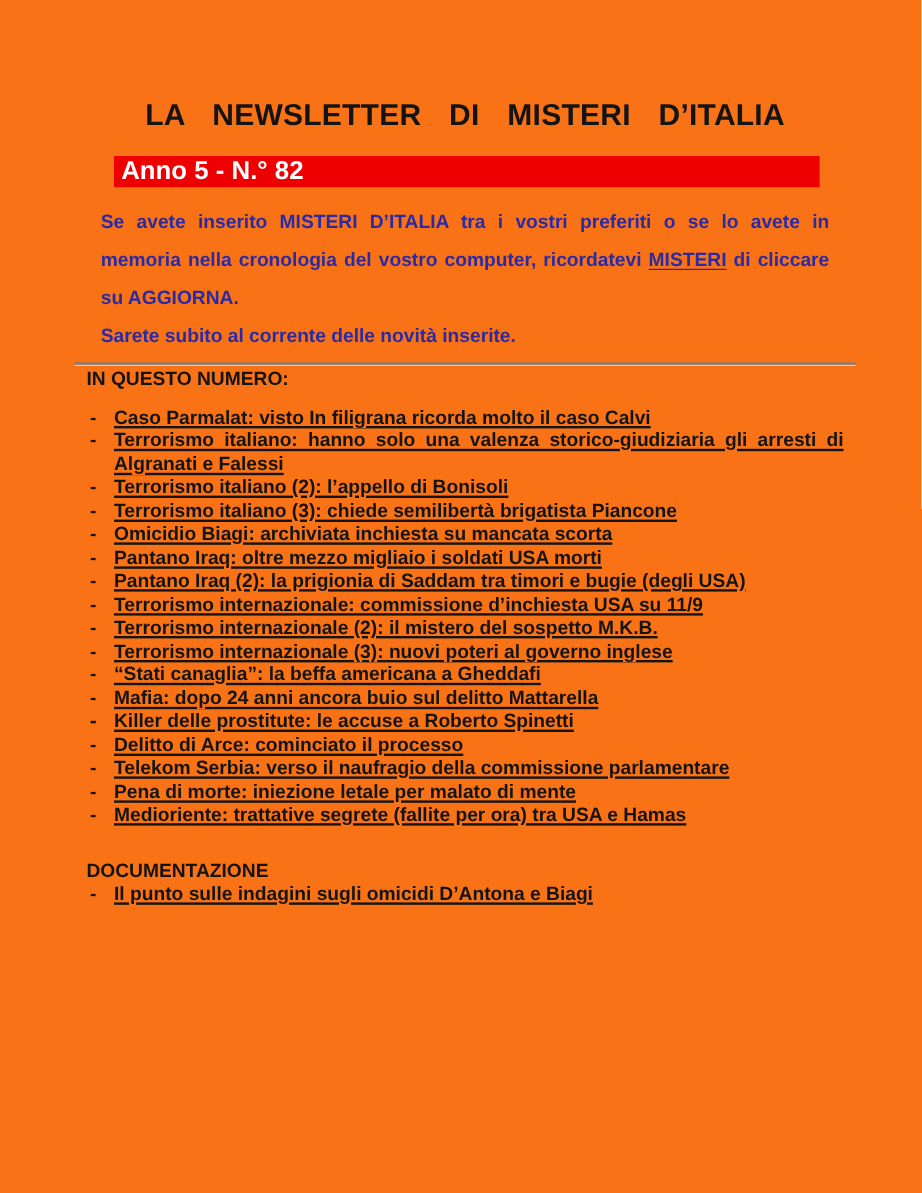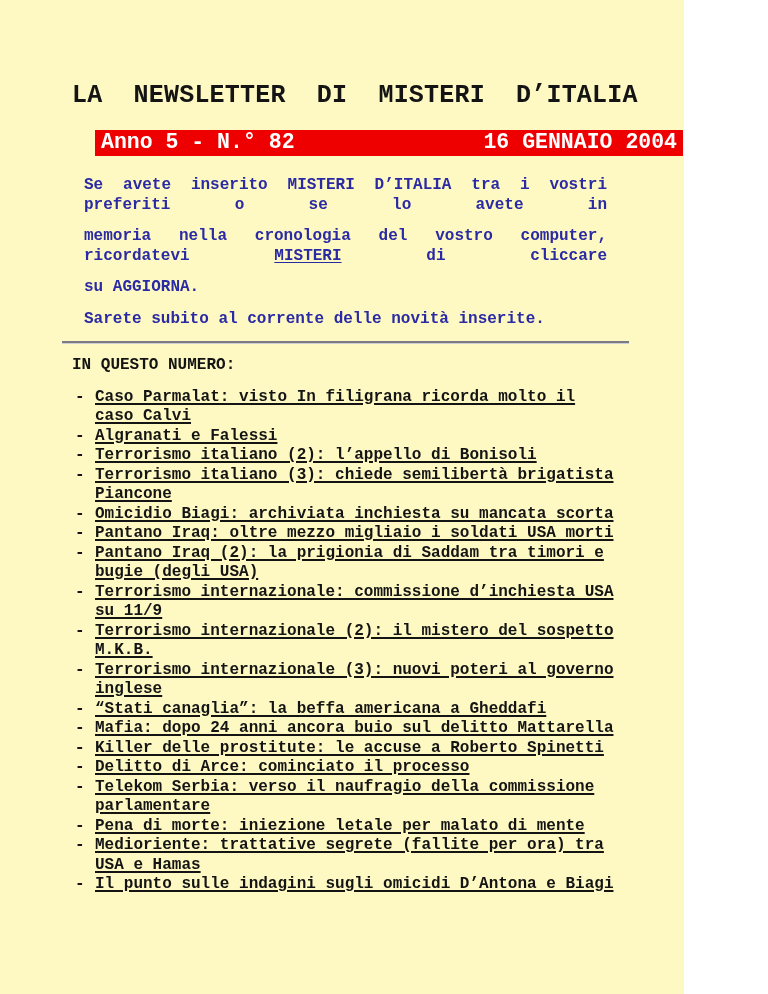--- a/index.html
+++ b/index.html
@@ -1,19 +1,19 @@
 <!DOCTYPE html>
 <html><head>
 <meta charset="utf-8">
 <style>
   html,body { margin:0; padding:0; background:#ffffff; }
   .page {
-    position:relative; width:684px; height:994px; box-sizing:border-box;
-    padding:84px 65px 0 72px; background:#fef9c3; overflow:hidden;
-    font-family:Liberation Mono, monospace; color:#161616;
+    position:relative; width:768px; height:994px; box-sizing:border-box;
+    padding:84px 65px 0 72px; background:#f97316; overflow:hidden;
+    font-family:Liberation Sans, sans-serif; color:#161616;
   }
   .title {
     margin:0; font-size:25px; line-height:24px; font-weight:bold;
     text-align:center; word-spacing:16px; letter-spacing:0.2px; white-space:nowrap;
     color:#141414;
   }
   .banner {
     margin:22px 0 0 23px; width:588px; height:26px; box-sizing:border-box;
     display:flex; justify-content:space-between; align-items:flex-start;
     background:#ee0000; color:#ffffff; padding:0 6px 1px 6px;
@@ -21,21 +21,21 @@
   }
   .intro { margin-top:20px; font-size:16px; line-height:19.5px; font-weight:bold; color:#2a2aa4; }
   .intro p { margin:12px; }
   .jline { text-align:justify; text-align-last:justify; }
   .u { text-decoration:underline; text-underline-offset:2px; }
   .rule {
     height:0; margin:2px -10px 0 -10px;
     border-top:2px solid #7b7b83; border-bottom:1px solid #cdcdd2;
   }
   .toc-heading, .doc-heading {
-    margin:12px 0 0; font-size:16px; line-height:19.5px; font-weight:bold; color:#141414;
+    margin:2px 0 0; font-size:16px; line-height:19.5px; font-weight:bold; color:#141414;
   }
   .doc-heading { margin-top:27px; }
   .toc {
     list-style:none; margin:12px 0 0; padding:0;
     font-size:16px; line-height:19.5px; font-weight:bold; color:#141414;
   }
   .toc.doc { margin-top:0; }
   .toc li { position:relative; padding-left:23px; }
   .marker { position:absolute; left:3px; top:0; text-decoration:none; }
   .t {
@@ -46,41 +46,41 @@
 </style>
 </head>
 <body>
 
 <div class="page">
 
   <h1 class="title">LA NEWSLETTER DI MISTERI D’ITALIA</h1>
 
   <div class="banner">
     <span>Anno 5 - N.° 82</span>
-    <span>16 GENNAIO 2004</span>
   </div>
 
   <div class="intro">
     <p class="jline">Se avete inserito MISTERI D’ITALIA tra i vostri preferiti o se lo avete in</p>
     <p class="jline"><span>memoria nella cronologia del vostro computer, ricordatevi </span><span class="u">MISTERI</span><span> di cliccare</span></p>
     <p>su AGGIORNA.</p>
     <p>Sarete subito al corrente delle novità inserite.</p>
   </div>
 
   <div class="rule"></div>
 
   <p class="toc-heading">IN QUESTO NUMERO:</p>
 
   <ul class="toc">
     <li>
         <span class="marker">-</span>
         <div class="t">Caso Parmalat: visto In filigrana ricorda molto il caso Calvi</div>
       </li>
     <li>
         <span class="marker">-</span>
+        <div class="t stretch">Terrorismo italiano: hanno solo una valenza storico-giudiziaria gli arresti di</div>
         <div class="t">Algranati e Falessi</div>
       </li>
     <li>
         <span class="marker">-</span>
         <div class="t">Terrorismo italiano (2): l’appello di Bonisoli</div>
       </li>
     <li>
         <span class="marker">-</span>
         <div class="t">Terrorismo italiano (3): chiede semilibertà brigatista Piancone</div>
       </li>
@@ -134,20 +134,21 @@
     <li>
         <span class="marker">-</span>
         <div class="t">Pena di morte: iniezione letale per malato di mente</div>
       </li>
     <li>
         <span class="marker">-</span>
         <div class="t">Medioriente: trattative segrete (fallite per ora) tra USA e Hamas</div>
       </li>
   </ul>
 
+  <p class="doc-heading">DOCUMENTAZIONE</p>
 
   <ul class="toc doc">
     <li>
         <span class="marker">-</span>
         <div class="t">Il punto sulle indagini sugli omicidi D’Antona e Biagi</div>
       </li>
   </ul>
 
 </div>
 

